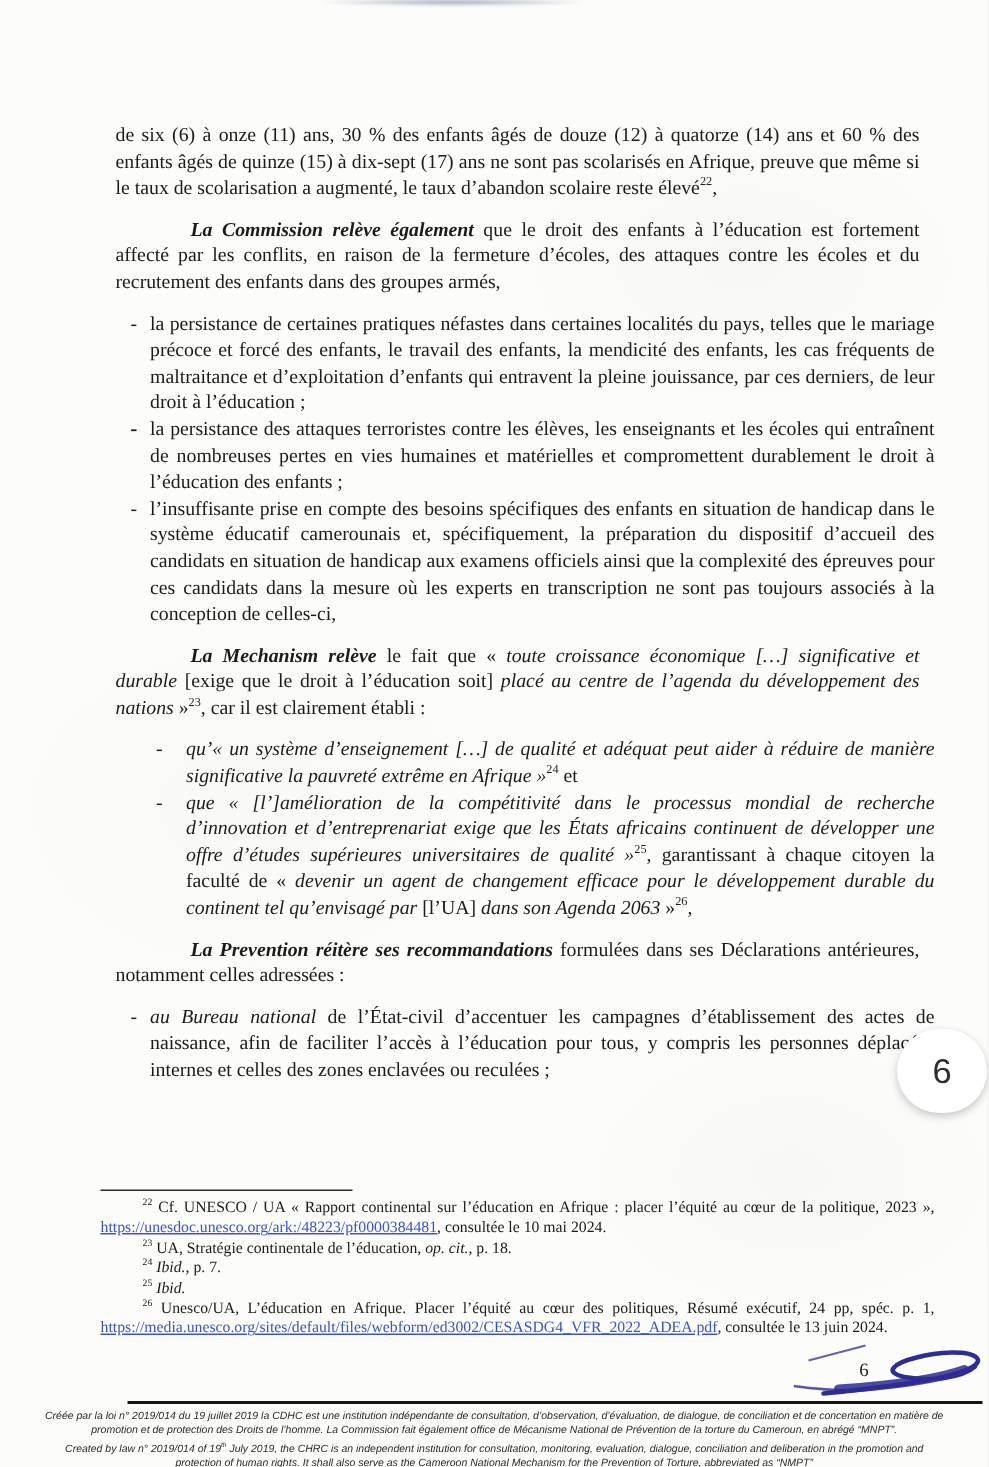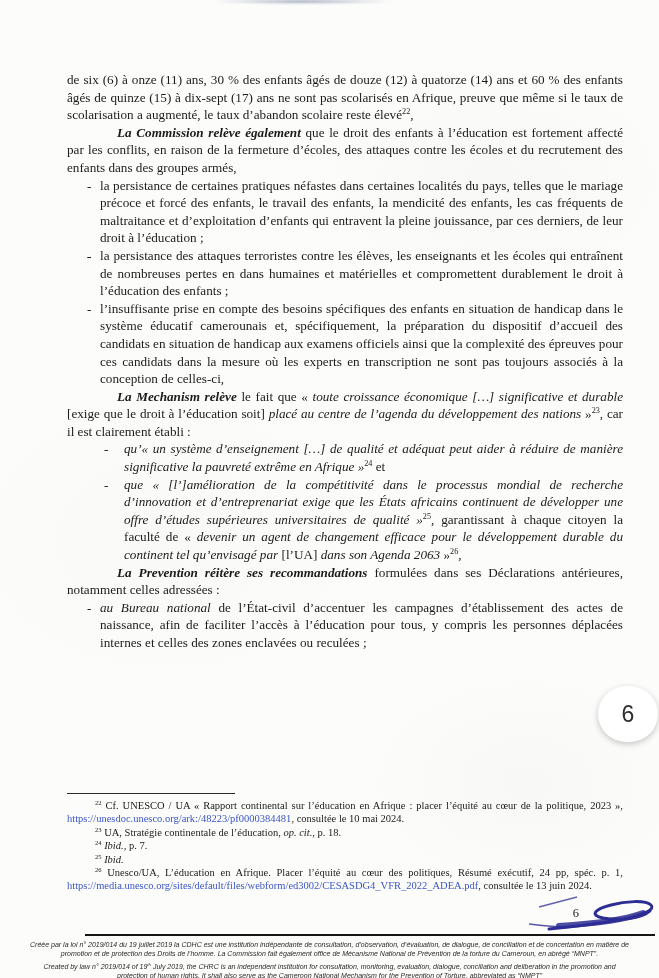--- a/index.html
+++ b/index.html
@@ -15,41 +15,41 @@
   }
   .top-smudge{
     position:absolute;top:-1px;left:212px;width:180px;height:5px;
     background:radial-gradient(ellipse at center, rgba(60,80,120,0.5), rgba(60,80,120,0) 72%);
     filter:blur(1px);
   }
   .content{
     position:absolute;left:67px;top:71px;width:556px;
     font-size:13.2px;line-height:17.6px;
   }
-  .content p{margin:0;font-family:Liberation Serif, serif;}
+  .content p{margin:10px;font-family:Liberation Serif, serif;}
   .just{text-align:justify;}
   .indent{text-indent:50px;}
   .lead{font-weight:bold;font-style:italic;}
   .it{font-style:italic;}
   sup{font-size:0.62em;line-height:0;vertical-align:super;}
   .mt13{margin-top:13px;} .mt12{margin-top:12px;} .mt11{margin-top:11px;}
   .mt10{margin-top:10px;} .mt7{margin-top:7px;} .mt6{margin-top:6px;}
   ul.dash-list{list-style:none;margin:0;padding:0;}
   ul.dash-list li{position:relative;text-align:justify;margin:0;}
   ul.l1 li{padding-left:33px;}
   ul.l1 li .dash{position:absolute;left:20px;}
   ul.l2 li{padding-left:57px;}
   ul.l2 li .dash{position:absolute;left:37px;}
   .footnotes{
     position:absolute;left:67px;top:793px;width:556px;
     font-size:10.5px;line-height:13.4px;
   }
   .fn-sep{width:168px;border-top:1.4px solid #2a2a2a;margin:0 0 5px 0;}
   .fn{margin:0;text-align:justify;text-indent:28px;overflow-wrap:break-word;}
-  .fn a{color:#3a56c4;cursor:pointer;}
+  .fn a{color:#3a56c4;text-decoration:underline;cursor:pointer;}
   .page-num-bottom{position:absolute;top:906px;right:80px;font-size:12.5px;color:#1b1b1b;}
   .flourish{position:absolute;top:893px;right:0;width:130px;height:48px;}
   .footer{position:absolute;left:0;top:934px;width:659px;text-align:center;
     font-family:"Liberation Sans", sans-serif;font-style:italic;color:#2a2a2a;}
   .footer-line{margin:0 4px 4px 85px;border-top:2.2px solid #161616;}
   .footer-fr{font-size:7px;line-height:9px;margin:0 16px 4px 16px;}
   .footer-en{font-size:7px;line-height:9px;margin:0 34px;}
   .bubble{
     position:absolute;top:686px;right:1px;width:60px;height:56px;
     background:#ffffff;border-radius:28px;
@@ -68,21 +68,21 @@
   <main class="content">
 
     <p class="just"><span>de six (6) à onze (11) ans, 30 % des enfants âgés de douze (12) à quatorze (14) ans et 60 % des enfants âgés de quinze (15) à dix-sept (17) ans ne sont pas scolarisés en Afrique, preuve que même si le taux de scolarisation a augmenté, le taux d’abandon scolaire reste élevé</span><sup>22</sup><span>,</span></p>
 
     <p class="just indent mt13"><span class="lead">La Commission relève également</span><span> que le droit des enfants à l’éducation est fortement affecté par les conflits, en raison de la fermeture d’écoles, des attaques contre les écoles et du recrutement des enfants dans des groupes armés,</span></p>
 
 
     <ul class="dash-list l1 mt7">
       <li><span class="dash">-</span><span>la persistance de certaines pratiques néfastes dans certaines localités du pays, telles que le mariage précoce et forcé des enfants, le travail des enfants, la mendicité des enfants, les cas fréquents de maltraitance et d’exploitation d’enfants qui entravent la pleine jouissance, par ces derniers, de leur droit à l’éducation ;</span></li>
       <li><span class="dash">-</span></li>
-      <li><span class="dash">-</span><span>la persistance des attaques terroristes contre les élèves, les enseignants et les écoles qui entraînent de nombreuses pertes en dans humaines et matérielles et compromettent durablement le droit à l’éducation des enfants ;</span></li>
+      <li><span class="dash">-</span><span>la persistance des attaques terroristes contre les élèves, les enseignants et les écoles qui entraînent de nombreuses pertes en vies humaines et matérielles et compromettent durablement le droit à l’éducation des enfants ;</span></li>
       <li><span class="dash">-</span><span>l’insuffisante prise en compte des besoins spécifiques des enfants en situation de handicap dans le système éducatif camerounais et, spécifiquement, la préparation du dispositif d’accueil des candidats en situation de handicap aux examens officiels ainsi que la complexité des épreuves pour ces candidats dans la mesure où les experts en transcription ne sont pas toujours associés à la conception de celles-ci,</span></li>
     </ul>
 
     <p class="just indent mt12"><span class="lead">La Mechanism relève</span><span> le fait que « </span><span class="it">toute croissance économique […] significative et durable</span><span> [exige que le droit à l’éducation soit] </span><span class="it">placé au centre de l’agenda du développement des nations</span><span> »</span><sup>23</sup><span>, car il est clairement établi :</span></p>
 
     <ul class="dash-list l2 mt11">
       <li><span class="dash">-</span><span class="it">qu’« un système d’enseignement […] de qualité et adéquat peut aider à réduire de manière significative la pauvreté extrême en Afrique »</span><sup>24</sup><span> et</span></li>
       <li><span class="dash">-</span><span class="it">que « [l’]amélioration de la compétitivité dans le processus mondial de recherche d’innovation et d’entreprenariat exige que les États africains continuent de développer une offre d’études supérieures universitaires de qualité »</span><sup>25</sup><span>, garantissant à chaque citoyen la faculté de « </span><span class="it">devenir un agent de changement efficace pour le développement durable du continent tel qu’envisagé par</span><span> [l’UA] </span><span class="it">dans son Agenda 2063</span><span> »</span><sup>26</sup><span>,</span></li>
     </ul>
 

